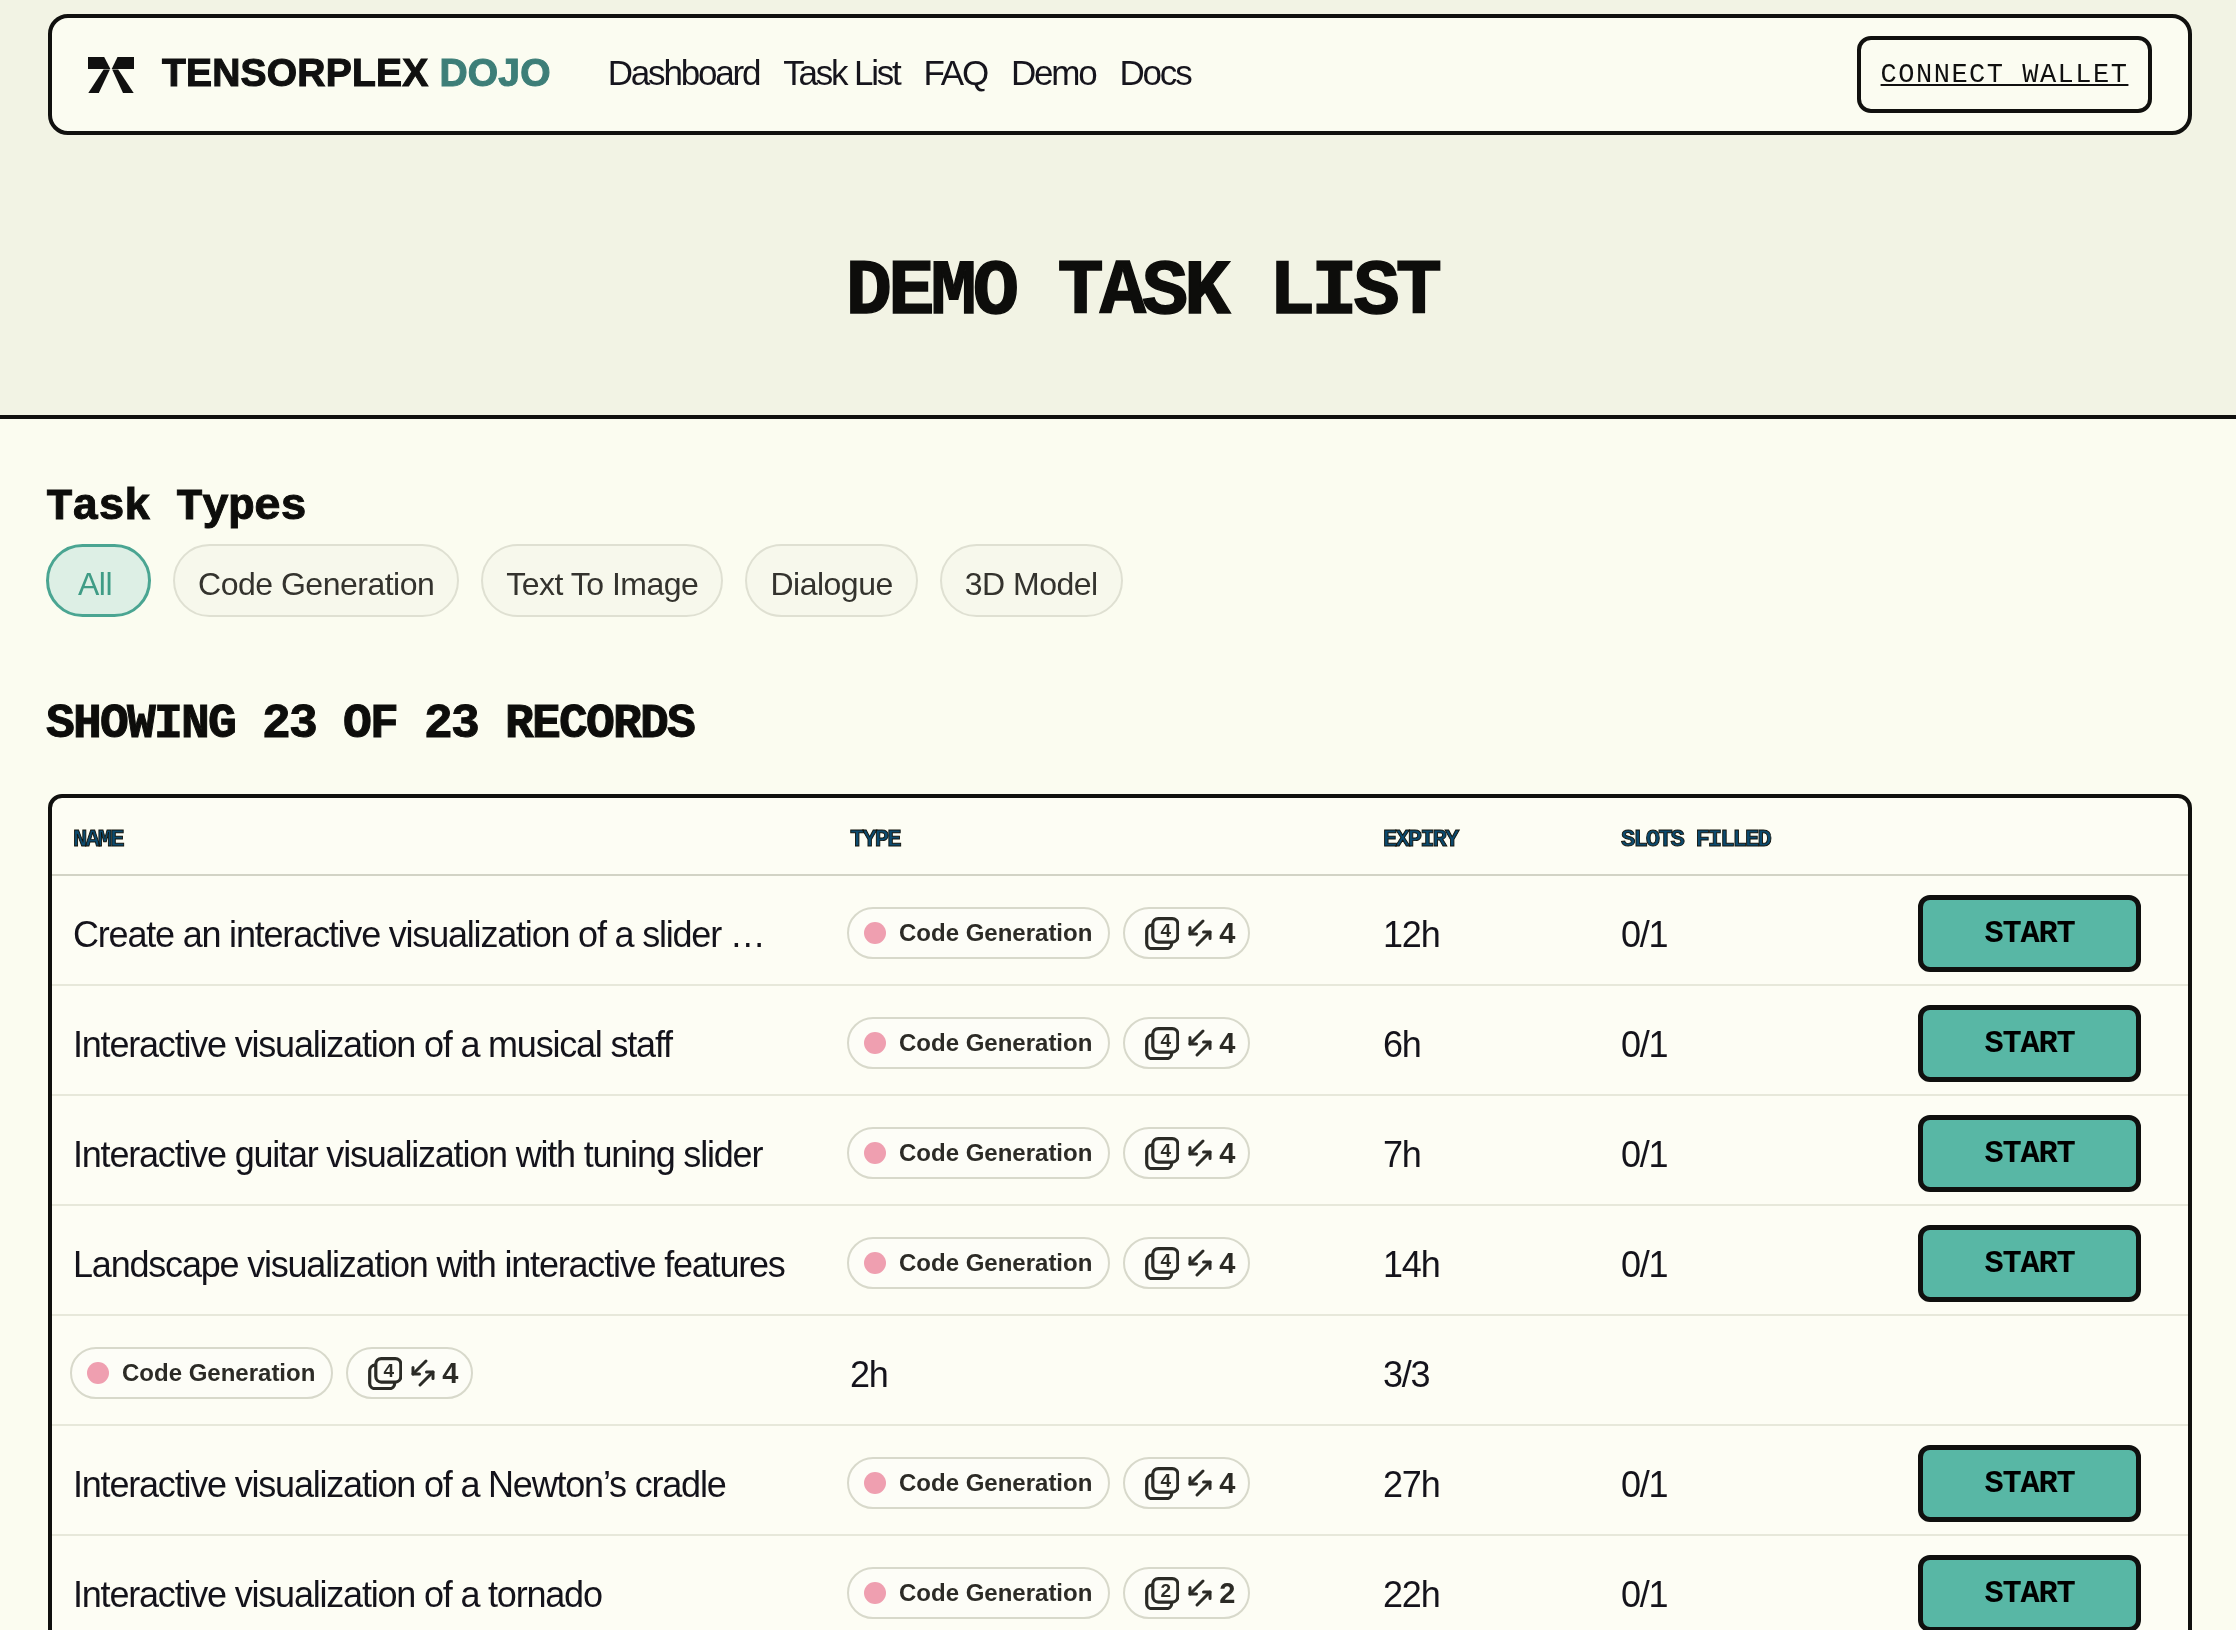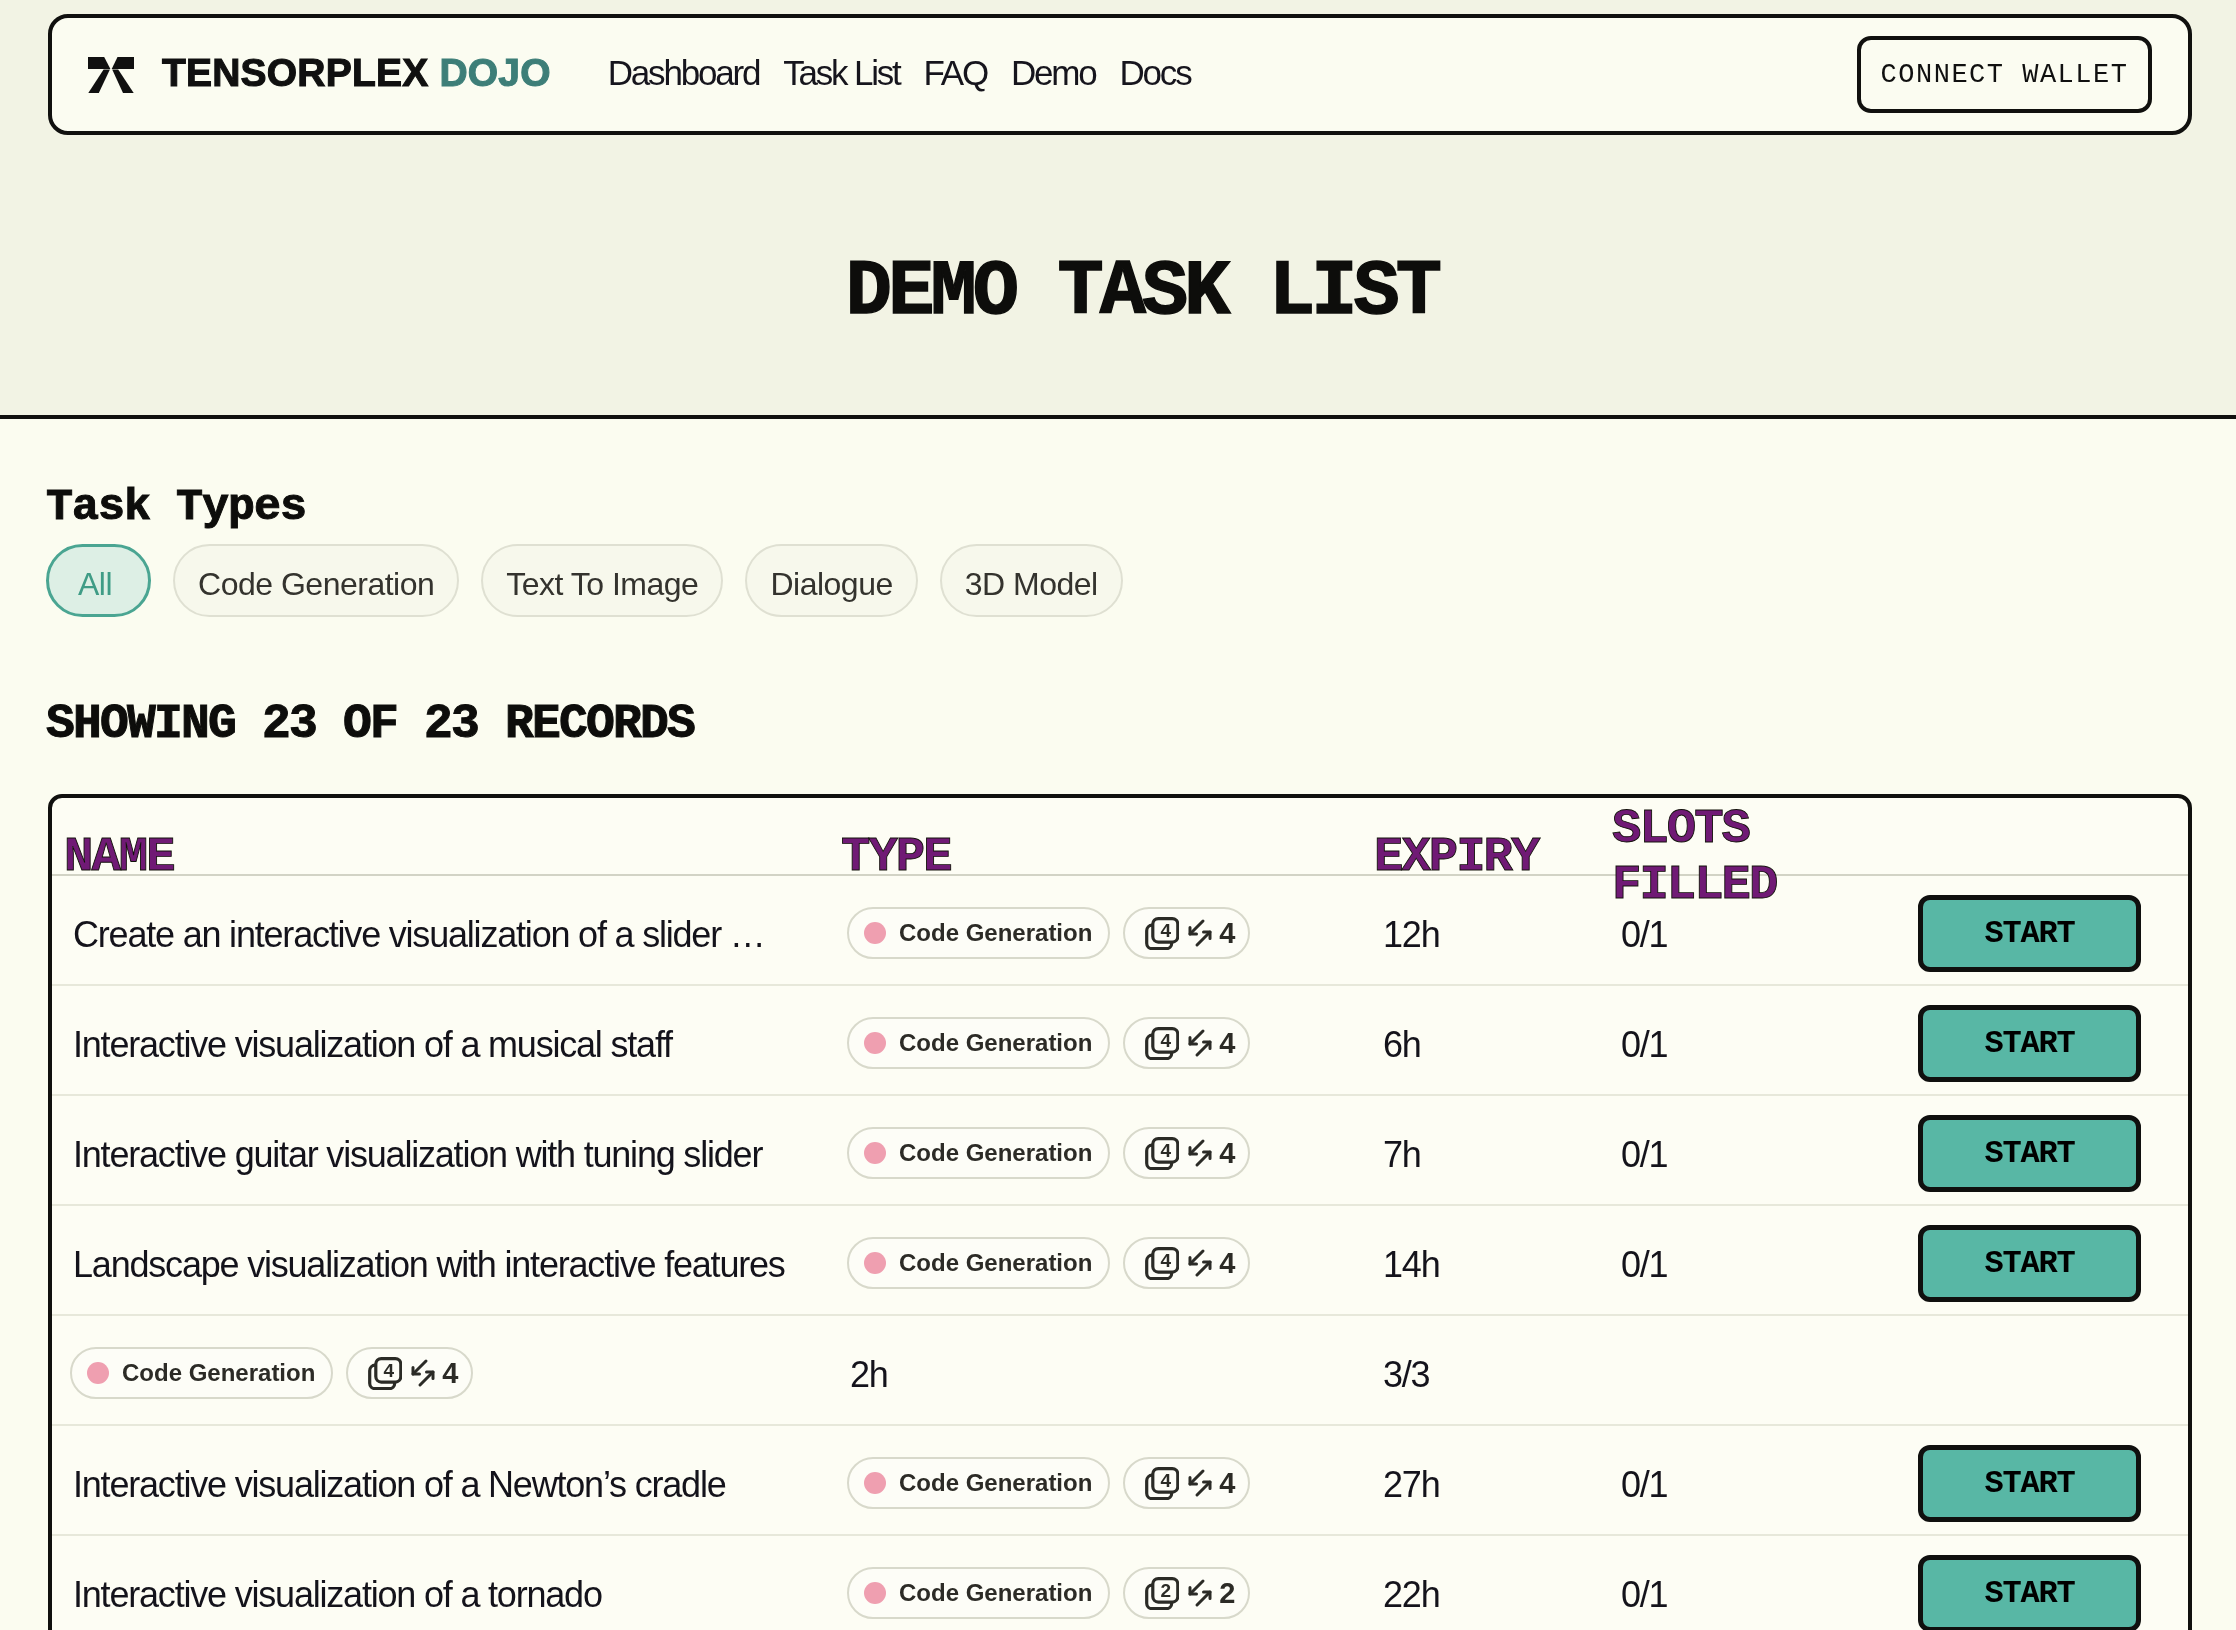--- a/index.html
+++ b/index.html
@@ -7,35 +7,35 @@
   body { font-family:"Liberation Sans", sans-serif; background:#fbfcf0; position:relative; }
 
   
   .hero { position:absolute; left:0; top:0; width:2236px; height:419px; background:#f2f3e4; border-bottom:4px solid #10100e; }
 
   .nav { position:absolute; left:48px; top:14px; width:2144px; height:121px; background:#fbfcf1; border:4px solid #10100e; border-radius:20px; display:flex; align-items:center; padding:0 36px 0 36px; }
   .logo-ic { width:46px; height:36px; flex:0 0 auto; }
   .wordmark { margin-left:28px; font-size:39px; font-weight:bold; letter-spacing:0.2px; -webkit-text-stroke:1.1px #101010; color:#101010; white-space:nowrap; position:relative; top:-2px; }
   .wordmark .dojo { color:#3d7e78; -webkit-text-stroke:1.1px #3d7e78; }
   .navlinks { margin-left:57px; display:flex; gap:24px; font-size:35px; letter-spacing:-2.2px; color:#16151d; position:relative; top:-2px; }
-  .cw { margin-left:auto; width:295px; height:77px; border:4px solid #10100e; border-radius:14px; display:flex; align-items:center; justify-content:center; font-family:"Liberation Mono",monospace; font-size:27px; letter-spacing:1.5px; color:#101010; font-weight:normal; }
+  .cw { margin-left:auto; width:295px; height:77px; border:4px solid #10100e; border-radius:14px; display:flex; align-items:center; justify-content:center; font-family:"Liberation Mono",monospace; font-size:27px; letter-spacing:1.5px; color:#101010; font-weight:normal;text-decoration:underline; }
 
   h1.title { position:absolute; left:0; top:251px; width:2236px; text-align:center; font-family:"Liberation Mono",monospace; font-weight:bold; -webkit-text-stroke:1.4px #0d0d0b; font-size:77px; letter-spacing:-3.9px; color:#0d0d0b; line-height:1.1;padding-left:48px; }
 
   
   .tasktypes { position:absolute; left:46px; top:485px; font-family:"Liberation Mono",monospace; font-weight:bold; -webkit-text-stroke:1px #0d0d0b; font-size:45px; letter-spacing:-1px; color:#0d0d0b; line-height:1; }
   .pills { position:absolute; left:46px; top:544px; display:flex; gap:22px; }
   .pill { height:73px; border-radius:37px; display:flex; align-items:center; padding:7px 23px 0; font-size:32px; letter-spacing:-0.5px; color:#34332e; background:#f7f8ec; border:2px solid #dfe0d2; }
   .pill.all { background:#ddefe5; border:3px solid #4aa592; color:#3f9c86; padding:7px 36px 0 29px; }
 
   .showing { position:absolute; left:46px; top:700px; font-family:"Liberation Mono",monospace; font-weight:bold; -webkit-text-stroke:1px #0d0d0b; font-size:48px; letter-spacing:-1.8px; color:#0d0d0b; line-height:1; }
 
   
   .tablecard { position:absolute; left:48px; top:794px; width:2144px; height:900px; background:#fdfdf4; border:4px solid #10100e; border-radius:14px; overflow:hidden; }
-  .thead { display:grid; grid-template-columns:777px 533px 238px 297px 1fr; align-items:center; height:78px; padding-left:12px; border-bottom:2px solid #d2d3c5; font-family:"Liberation Mono",monospace; font-weight:bold; -webkit-text-stroke:0.9px #111109; font-size:49px; letter-spacing:-2px; color:#701a75; }
+  .thead { display:grid; grid-template-columns:777px 533px 238px 297px 1fr; align-items:center; height:78px; padding-left:21px; border-bottom:2px solid #d2d3c5; font-family:"Liberation Mono",monospace; font-weight:bold; -webkit-text-stroke:0.9px #111109; font-size:24px; letter-spacing:-2px; color:#0c4a6e; }
   .thead > div { position:relative; top:3px; }
   .trow { display:grid; grid-template-columns:777px 533px 238px 297px 1fr; align-items:center; height:110px; padding-left:21px; border-bottom:2px solid #e7e8da; font-size:36px; letter-spacing:-1.2px; color:#14131b; }
   .trow > div { position:relative; top:5px; }
   .trow .typecell { top:3px; } .trow .btncell { top:3px; }
   .tname { white-space:nowrap; overflow:hidden; }
   .typecell { display:flex; align-items:center; gap:13px; margin-left:-3px; }
   .tpill { height:52px; border-radius:26px; border:2px solid #d8d9cb; background:#fdfdf7; display:flex; align-items:center; padding:0 16px 0 15px; gap:13px; }
   .tpill .dot { width:22px; height:22px; border-radius:50%; background:#ef9fb0; }
   .tpill .tl { font-size:24px; font-weight:bold; letter-spacing:0px; color:#2c2b26; }
   .badge { height:52px; border-radius:26px; border:2px solid #d8d9cb; background:#fdfdf7; display:flex; align-items:center; padding:0 13px 0 20px; }

